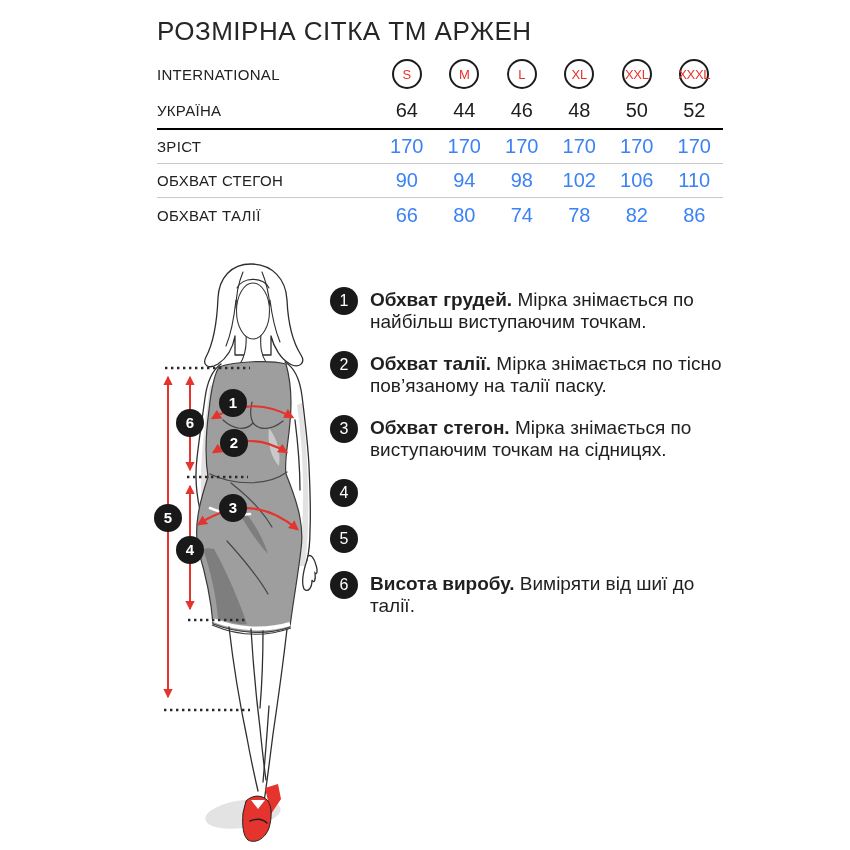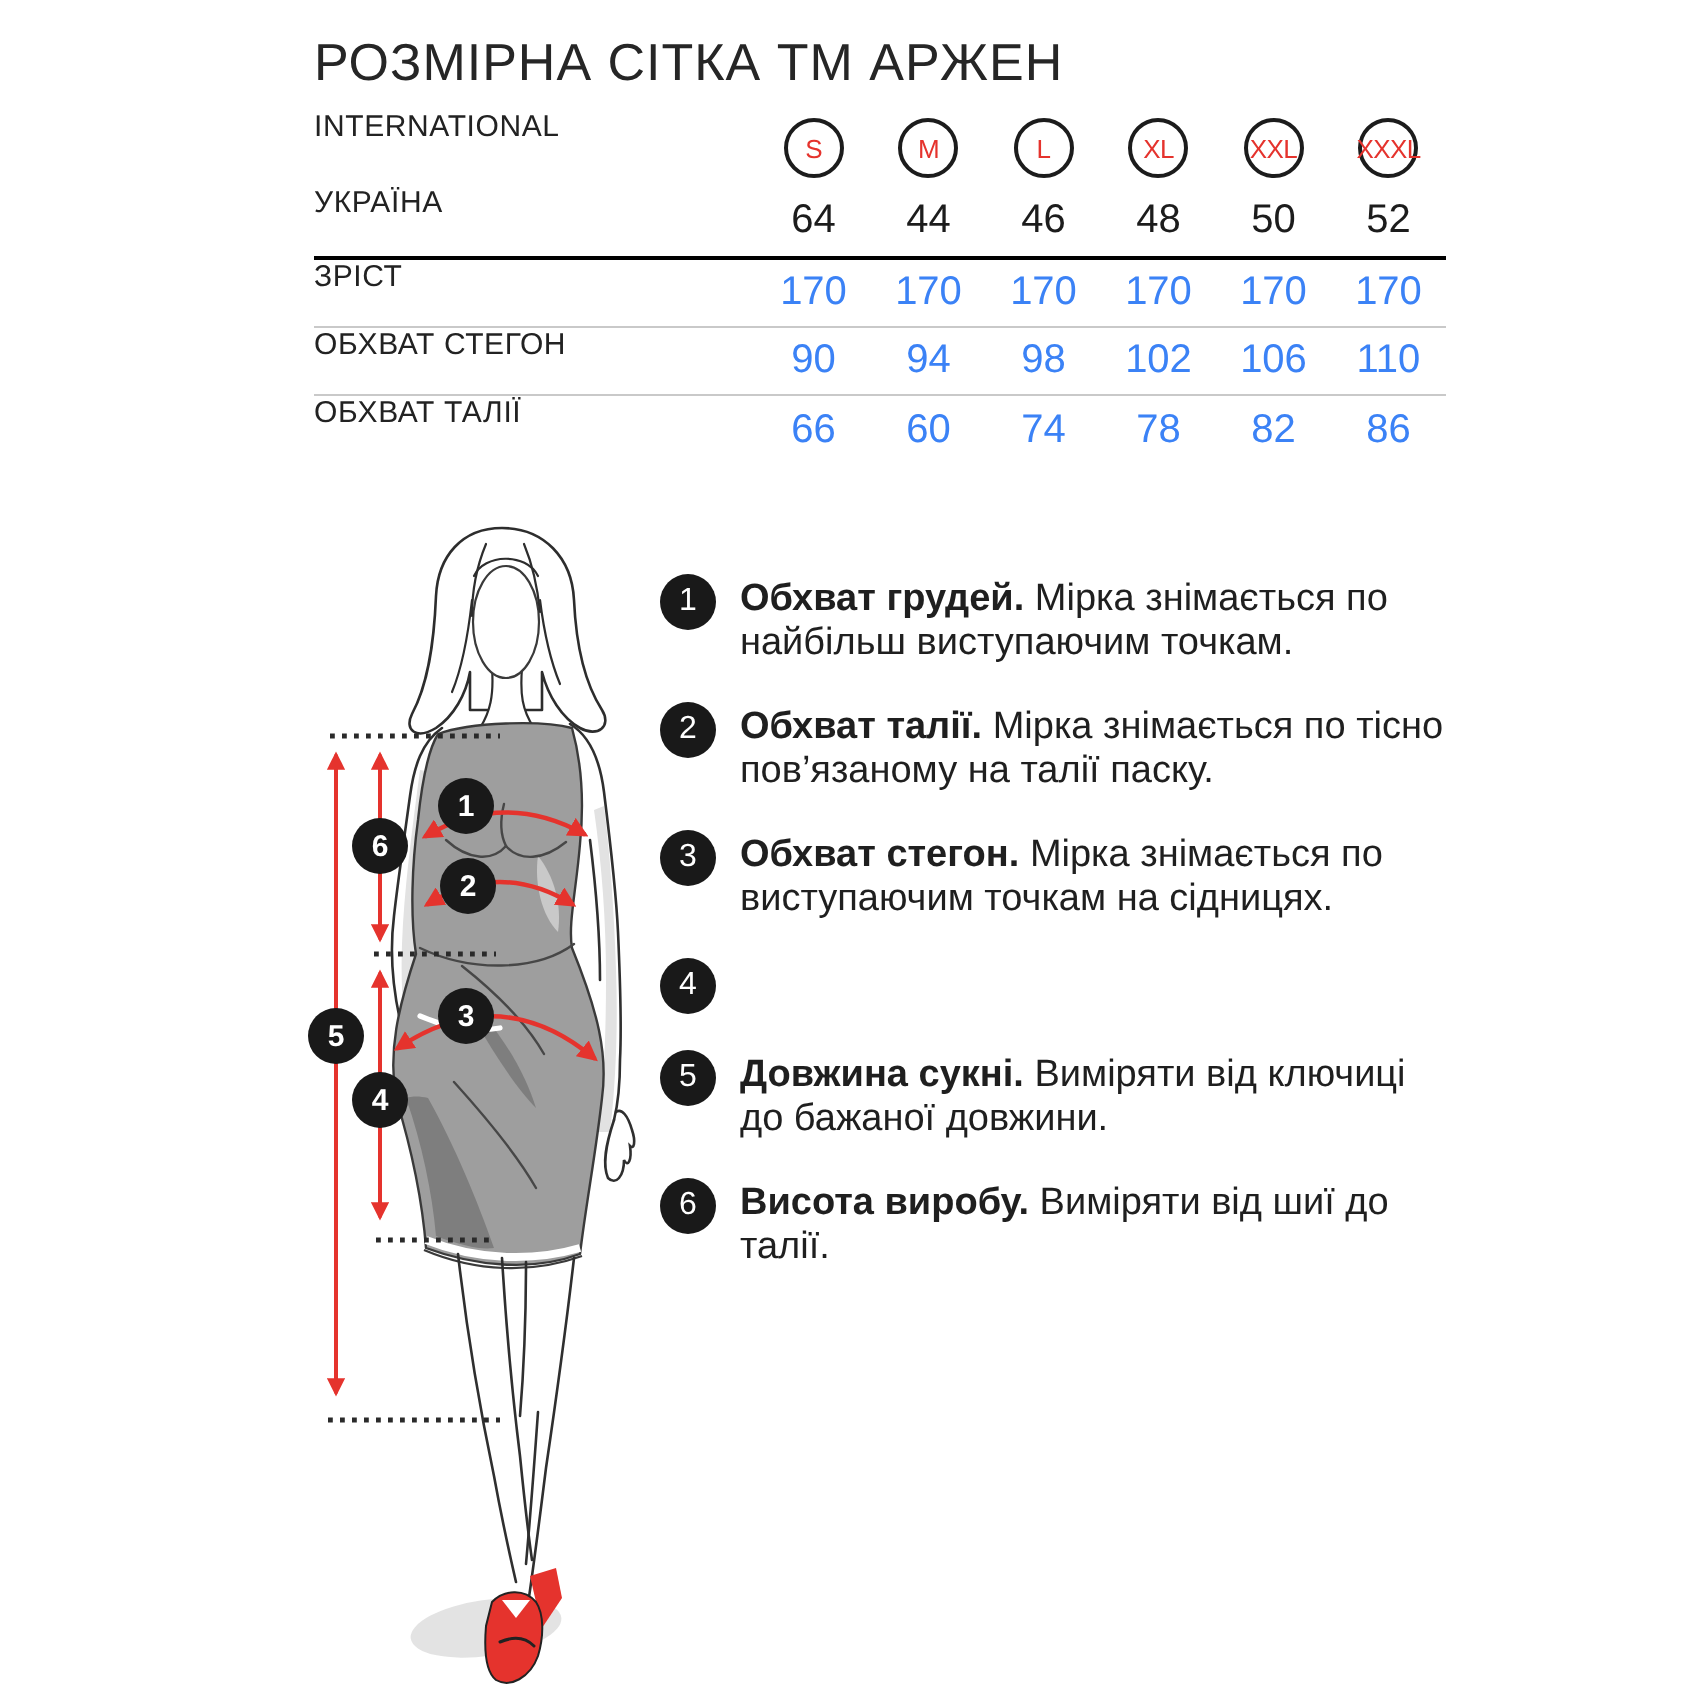--- a/index.html
+++ b/index.html
@@ -7,21 +7,21 @@
     position:relative; width:850px; height:850px; overflow:hidden;
     background:#fff; font-family:"Liberation Sans", sans-serif; color:#1f1f1f;padding-left:20px;
   }
   
   .page-title {
     position:absolute; left:157px; top:16px; margin:0;
     font-size:26px; font-weight:500; letter-spacing:.5px; color:#262626;
   }
   
   .size-table { position:absolute; left:157px; top:55px; width:566px; }
-  .t-row { display:flex; }
+  .t-row { display:flex; align-items:center; }
   .t-label { flex:1; font-size:15px; color:#222; letter-spacing:.3px; }
   .t-cell { width:57.5px; display:flex; justify-content:center; align-items:center; text-align:center; }
   .row-int { height:38px; }
   .row-ua  { height:35px; border-bottom:2px solid #000000; }
   .row-data { height:33px; border-bottom:1px solid #c9c9c9; }
   .row-data:last-child { border-bottom:none; height:34px; }
   .row-ua .t-cell { font-size:20px; color:#1c1c1c; }
   .row-data .t-cell { font-size:20px; color:#3b82f6; }
   .size-circle {
     width:30px; height:30px; box-sizing:border-box; border:2px solid #1c1c1c;
@@ -101,21 +101,21 @@
       <div class="t-cell">94</div>
       <div class="t-cell">98</div>
       <div class="t-cell">102</div>
       <div class="t-cell">106</div>
       <div class="t-cell">110</div>
     </div>
 
     <div class="t-row row-data">
       <div class="t-label">ОБХВАТ ТАЛІЇ</div>
       <div class="t-cell">66</div>
-      <div class="t-cell">60</div>
+      <div class="t-cell">80</div>
       <div class="t-cell">74</div>
       <div class="t-cell">78</div>
       <div class="t-cell">82</div>
       <div class="t-cell">86</div>
     </div>
   </div>
 
   <svg class="figure-svg" width="180" height="592" viewBox="140 258 180 592" xmlns="http://www.w3.org/2000/svg">
     <defs>
       <marker id="arr" viewBox="0 0 10 10" refX="7.5" refY="5" markerWidth="4.6" markerHeight="4.6" orient="auto-start-reverse">
@@ -244,21 +244,20 @@
       <div class="badge">3</div>
       <div class="legend-text"><b>Обхват стегон.</b> <span>Мірка знімається по виступаючим точкам на сідницях.</span></div>
     </div>
 
     <div class="legend-item">
       <div class="badge">4</div>
     </div>
 
     <div class="legend-item">
       <div class="badge">5</div>
-      <div class="legend-text"><b>Довжина сукні.</b> <span>Виміряти від ключиці до бажаної довжини.</span></div>
     </div>
 
     <div class="legend-item">
       <div class="badge">6</div>
       <div class="legend-text"><b>Висота виробу.</b> <span>Виміряти від шиї до талії.</span></div>
     </div>
   </div>
 
 </div>
 

